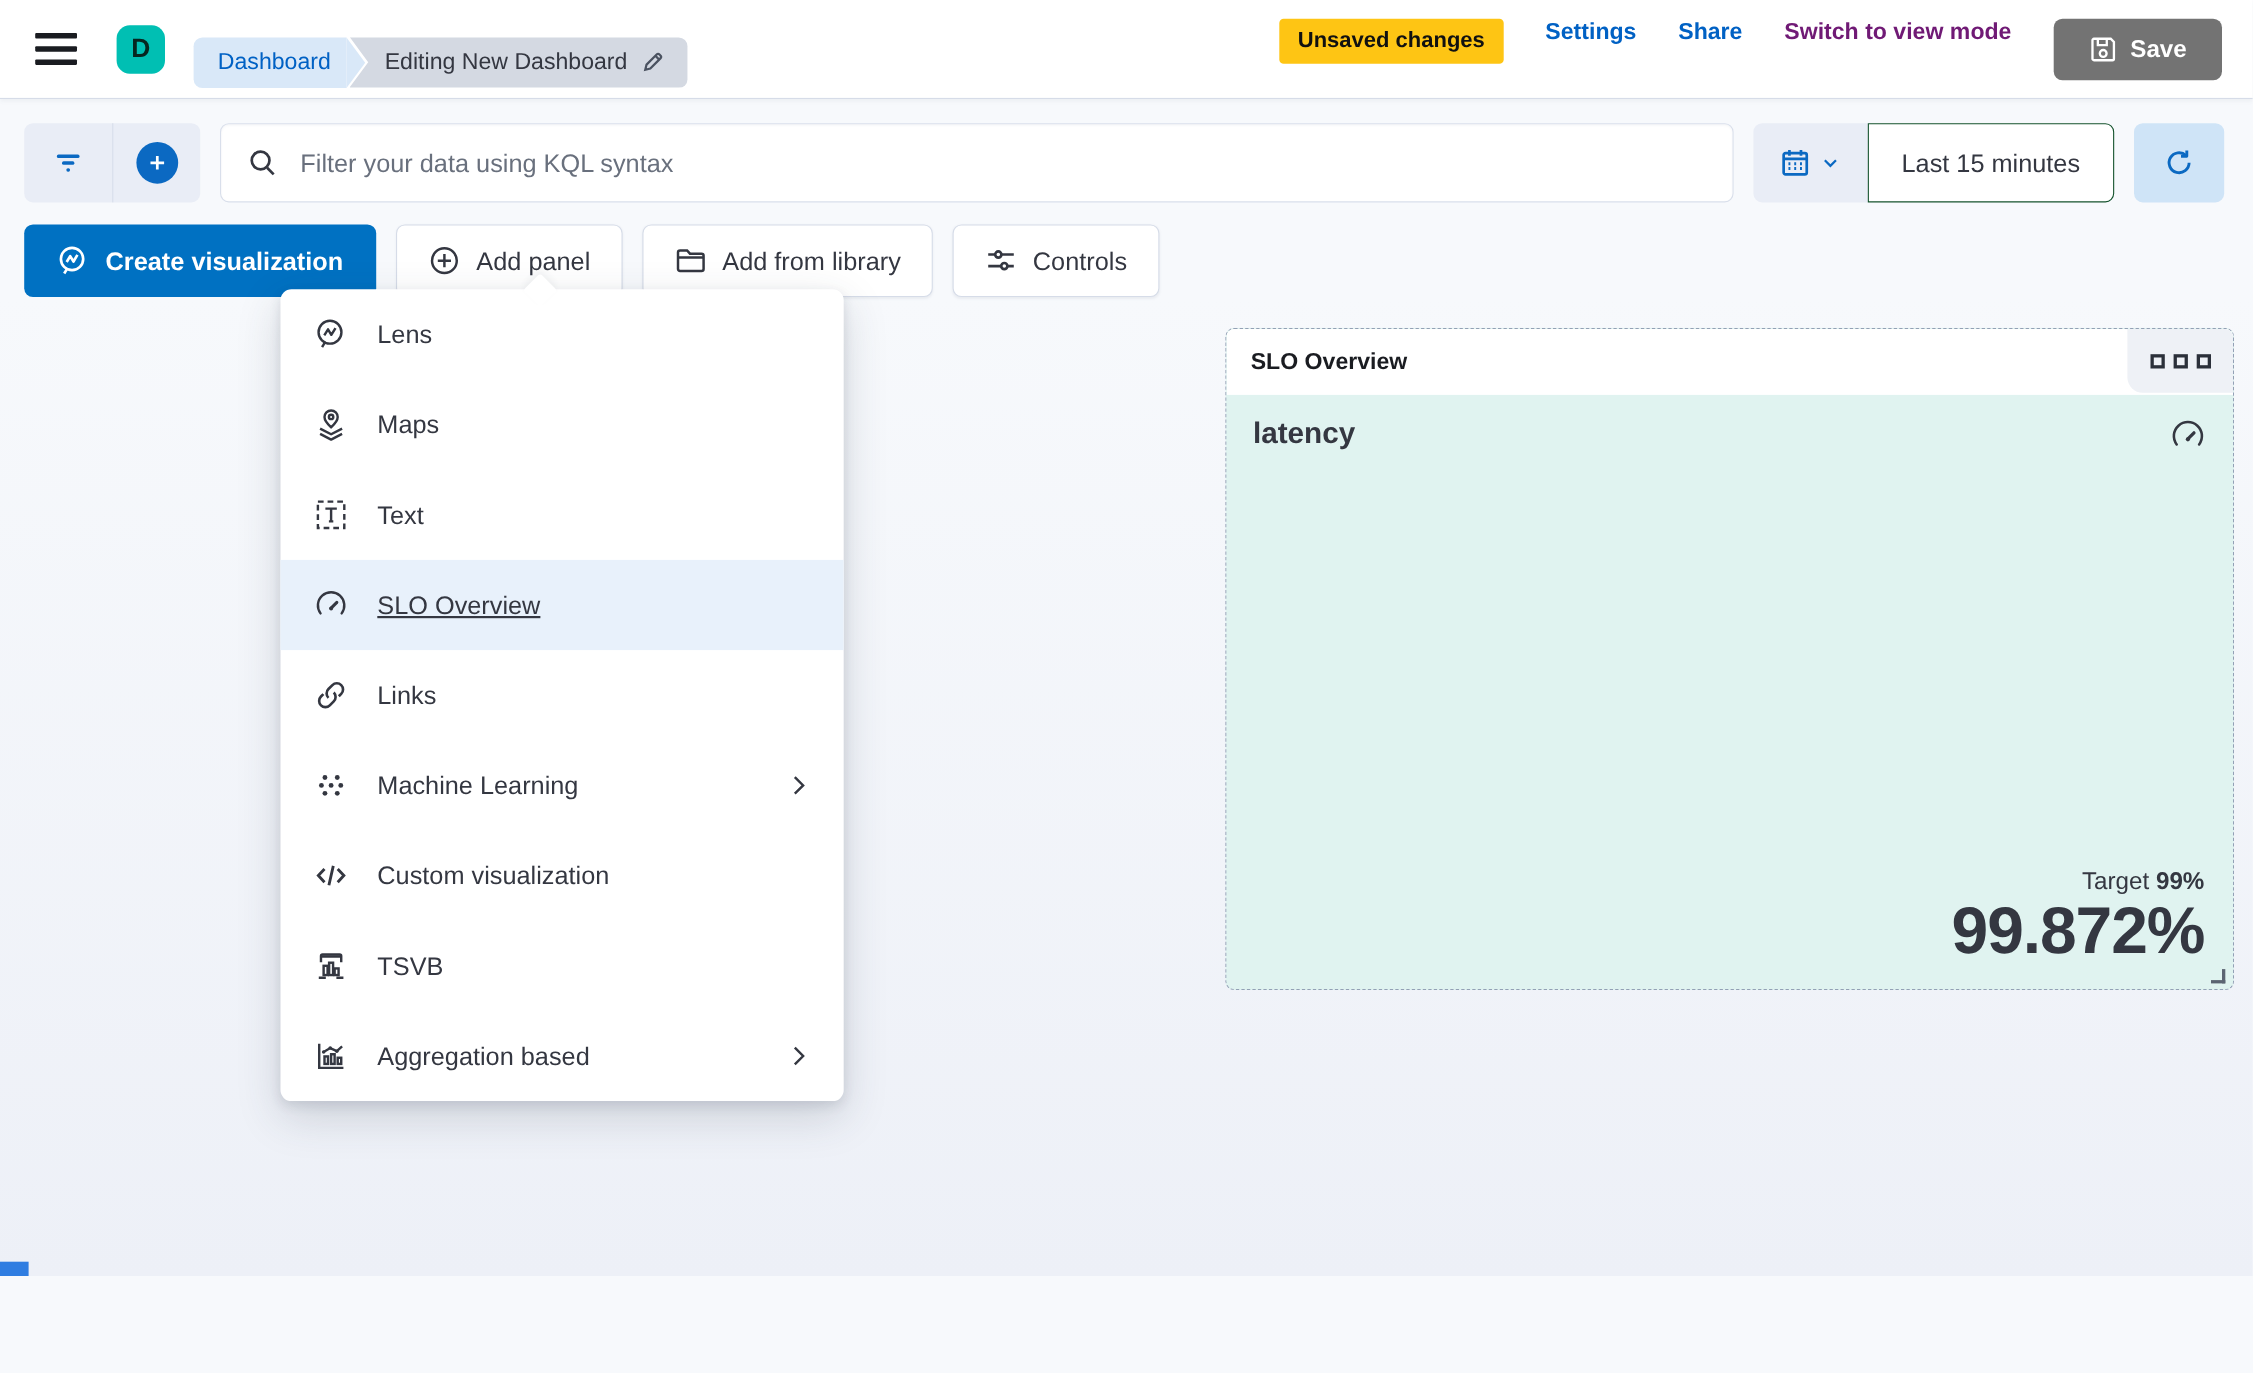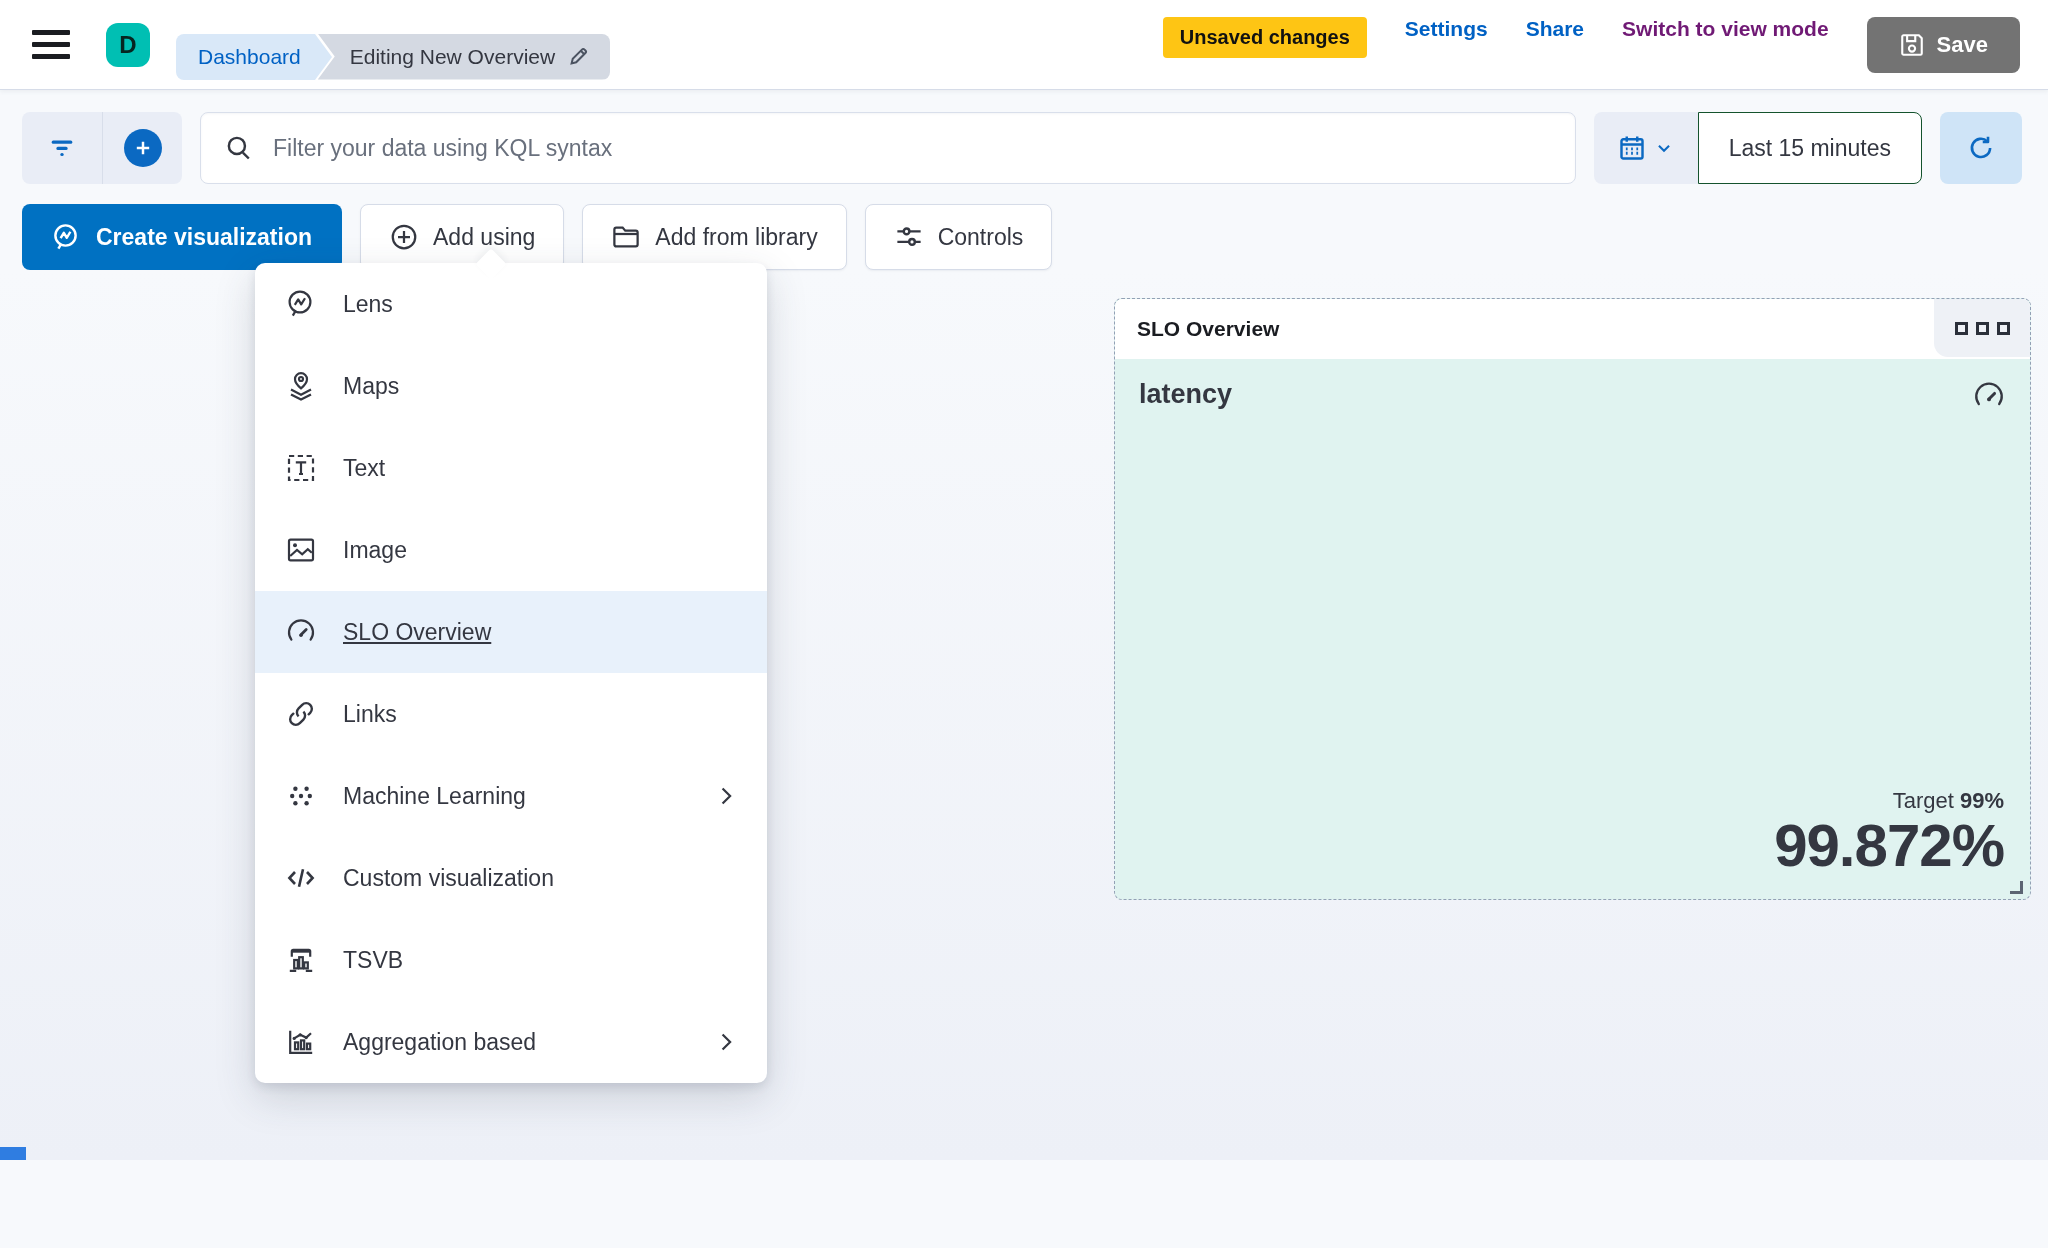--- a/index.html
+++ b/index.html
@@ -101,21 +101,21 @@
 <div class="topbar">
   <div class="hamburger">
       <span></span>
       <span></span>
       <span></span>
     </div>
   <div class="avatar">D</div>
   <div class="crumbs">
     <div class="crumb1">Dashboard</div>
     <div class="crumb2">
-      <span>Editing New Overview</span>
+      <span>Editing New Dashboard</span>
       <svg width="23" height="23" viewBox="0 0 16 16" fill="none" stroke="#4b5361" stroke-width="1.4">
         <path d="M3.2 12.8l.8-3.2 6.4-6.4c.5-.5 1.3-.5 1.8 0l.6.6c.5.5.5 1.3 0 1.8l-6.4 6.4-3.2.8z"></path>
         <path d="M9.6 4l2.4 2.4"></path>
       </svg>
     </div>
   </div>
   <div class="topbar-right">
     <span class="badge-unsaved">Unsaved changes</span>
     <span class="toplink">Settings</span>
     <span class="toplink">Share</span>
@@ -183,21 +183,21 @@
         <path d="M3.4 14.2l1.6-2.6"></path>
       <path d="M4.6 8.6l1.7-2.8 1.6 2.6 1.9-3.2" stroke-linejoin="round"></path>
     </svg>
     <span>Create visualization</span>
   </button>
   <button class="btn btn-plain">
     <svg width="30" height="30" viewBox="0 0 16 16" fill="none" stroke="#343741" stroke-width="1.2">
       <circle cx="8" cy="8" r="6"></circle>
         <path d="M8 4.8v6.4M4.8 8h6.4"></path>
     </svg>
-    <span>Add using</span>
+    <span>Add panel</span>
   </button>
   <button class="btn btn-plain">
     <svg width="30" height="30" viewBox="0 0 16 16" fill="none" stroke="#343741" stroke-width="1.2">
       <path d="M1.8 4c0-.6.4-1 1-1h3.4l1.4 1.6h5.6c.6 0 1 .4 1 1V12c0 .6-.4 1-1 1H2.8c-.6 0-1-.4-1-1V4z"></path>
       <path d="M1.8 6.4h12.4"></path>
     </svg>
     <span>Add from library</span>
   </button>
   <button class="btn btn-plain">
     <svg width="30" height="30" viewBox="0 0 16 16" fill="none" stroke="#343741" stroke-width="1.3">
@@ -233,30 +233,20 @@
       <span class="mi-label">Maps</span>
     </div>
     <div class="menu-item">
       <span class="mi-icon">
         <svg width="32" height="32" viewBox="0 0 16 16" fill="none" stroke="#343741" stroke-width="1.1">
           <rect x="2" y="2" width="12" height="12" stroke-dasharray="2.6 1.8"></rect>
           <path d="M5.4 5.2h5.2M8 5.2v5.8M7 11h2"></path>
         </svg>
       </span>
       <span class="mi-label">Text</span>
-    </div>
-    <div class="menu-item">
-      <span class="mi-icon">
-        <svg width="32" height="32" viewBox="0 0 16 16" fill="none" stroke="#343741" stroke-width="1.1">
-          <rect x="2" y="2.8" width="12" height="10.4" rx="0.8"></rect>
-          <circle cx="5" cy="5.6" r="1" fill="#343741" stroke="none"></circle>
-          <path d="M2.6 11l3.4-3 2.6 2.2 2.8-2.6 2 1.8"></path>
-        </svg>
-      </span>
-      <span class="mi-label">Image</span>
     </div>
     <div class="menu-item selected">
       <span class="mi-icon">
         <svg width="32" height="32" viewBox="0 0 16 16" fill="none" stroke="#343741" stroke-width="1.1">
           <path d="M3.2 11.8a6 6 0 1 1 9.6 0" stroke-linecap="round"></path>
           <path d="M8 9.4l2.6-2.6" stroke-width="1.4" stroke-linecap="round"></path>
           <circle cx="8" cy="9.6" r="0.9" fill="#343741" stroke="none"></circle>
         </svg>
       </span>
       <span class="mi-label">SLO Overview</span>

